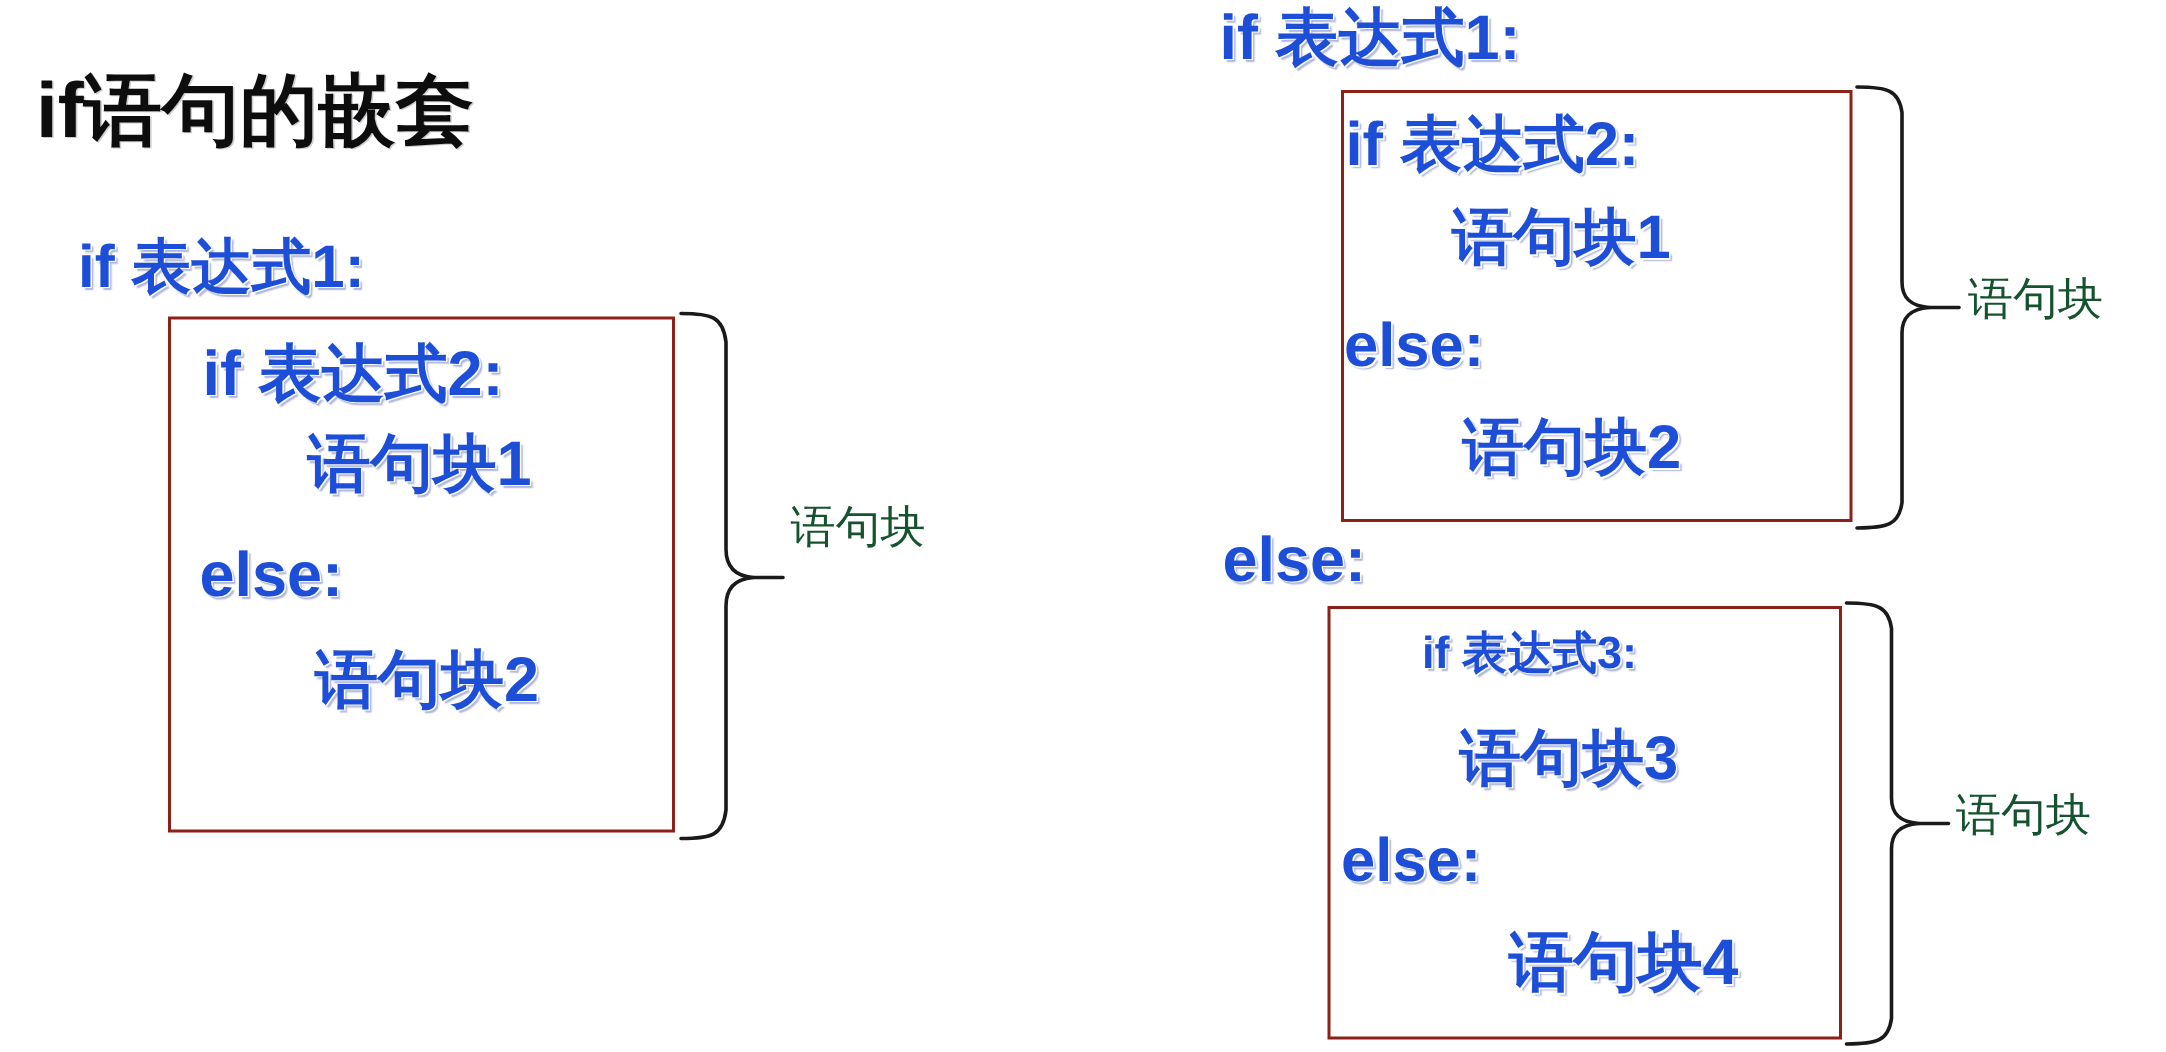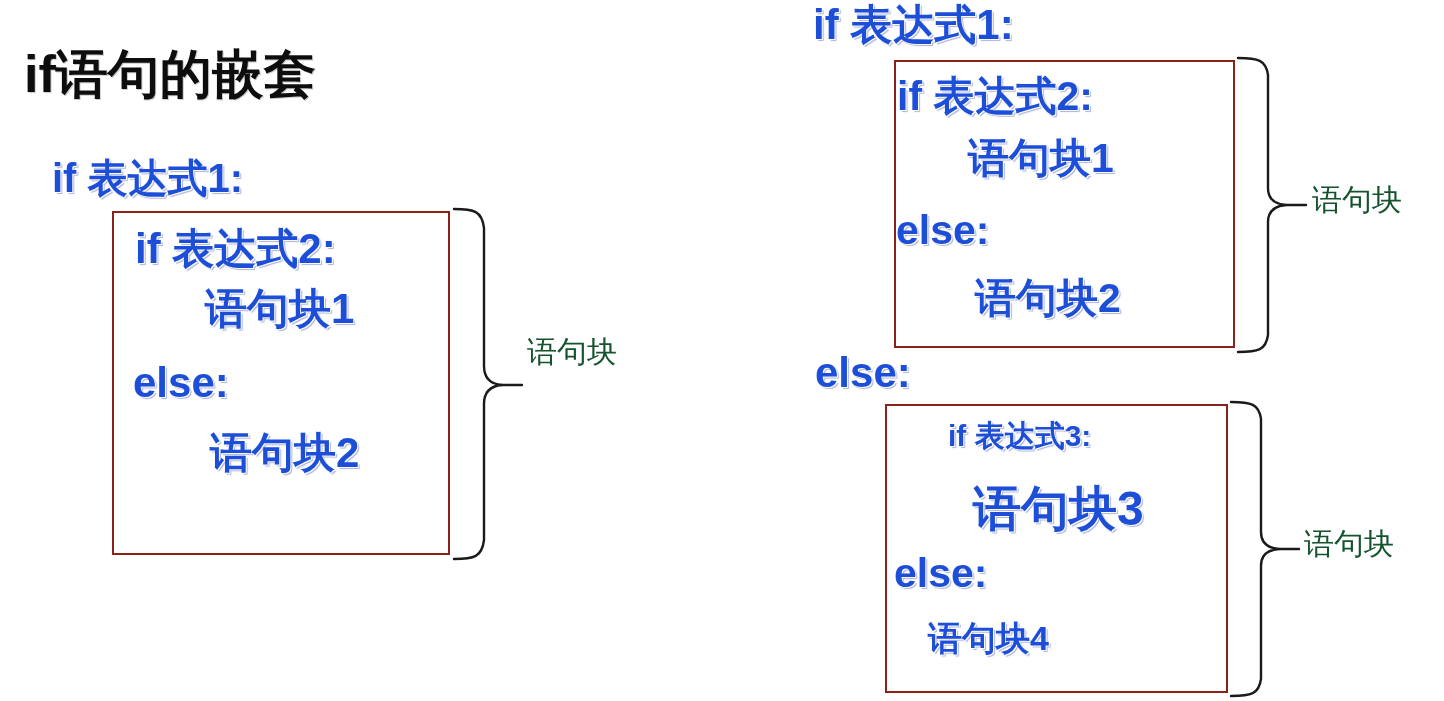--- a/index.html
+++ b/index.html
@@ -128,25 +128,25 @@
     </div>
 
     <div class="annot" style="left:1312px; top:185px;">语句块</div>
 
     <div class="code" style="left:815px; top:352px; font-size:42px;">else:</div>
 
     <div class="codebox" style="left:885px; top:404px; width:343px; height:289px;"></div>
 
     <div class="code" style="left:926px; top:421px; font-size:30px;margin-left:22px;">if 表达式3:</div>
 
-    <div class="code" style="left:973px; top:485px; font-size:48px;">语句块3</div>
+    <div class="code" style="left:973px; top:485px; font-size:41px;">语句块3</div>
 
     <div class="code" style="left:894px; top:553px; font-size:41px;">else:</div>
 
-    <div class="code" style="left:928px; top:621px; font-size:34px;">语句块4</div>
+    <div class="code" style="left:1006px; top:621px; font-size:43px;">语句块4</div>
 
     <div class="brace" style="left:1229px; top:399px;">
       <svg width="72" height="300" viewBox="0 0 72 300" fill="none" xmlns="http://www.w3.org/2000/svg">
         <path d="M2 3 C 22 3, 30 5, 32 20 L32 133 C32 144, 38 149, 50 150
                  C38 151, 32 156, 32 167 L32 280 C30 295, 22 297, 2 297" stroke="#1a1a1a" stroke-width="2.4" fill="none" stroke-linecap="round" stroke-linejoin="round"></path>
         <path d="M50 150 L70 150" stroke="#1a1a1a" stroke-width="2.4" stroke-linecap="round"></path>
       </svg>
     </div>
 
     <div class="annot" style="left:1304px; top:529px;">语句块</div>

